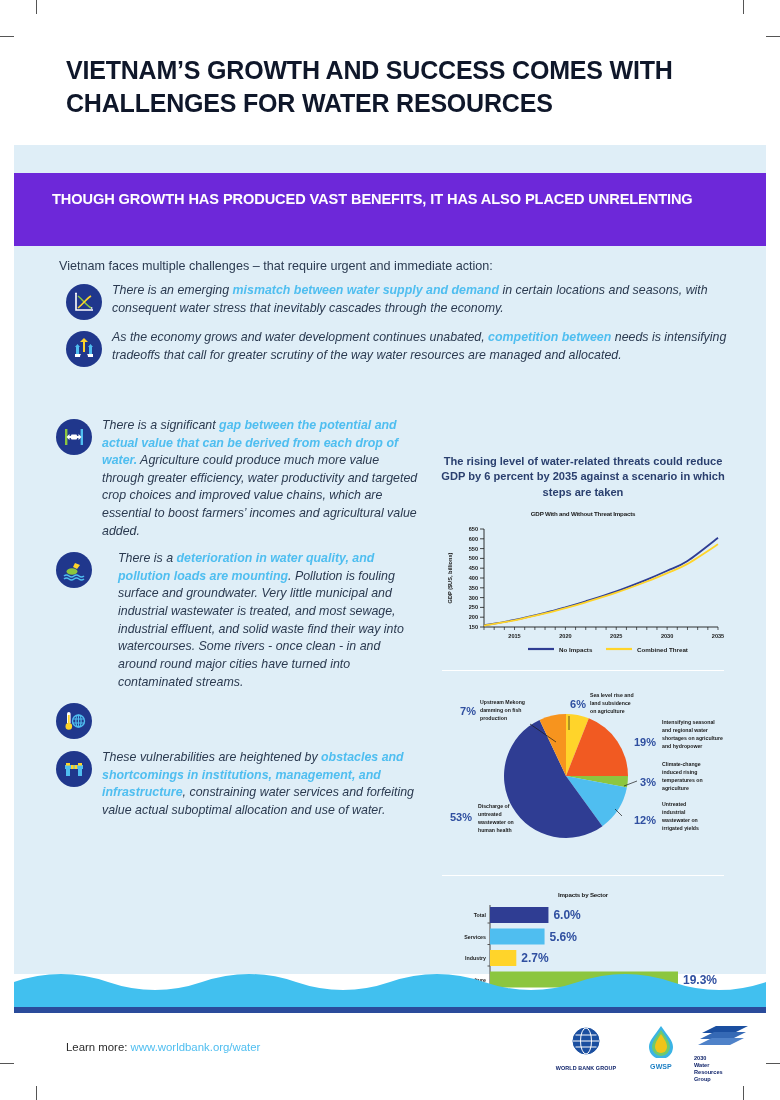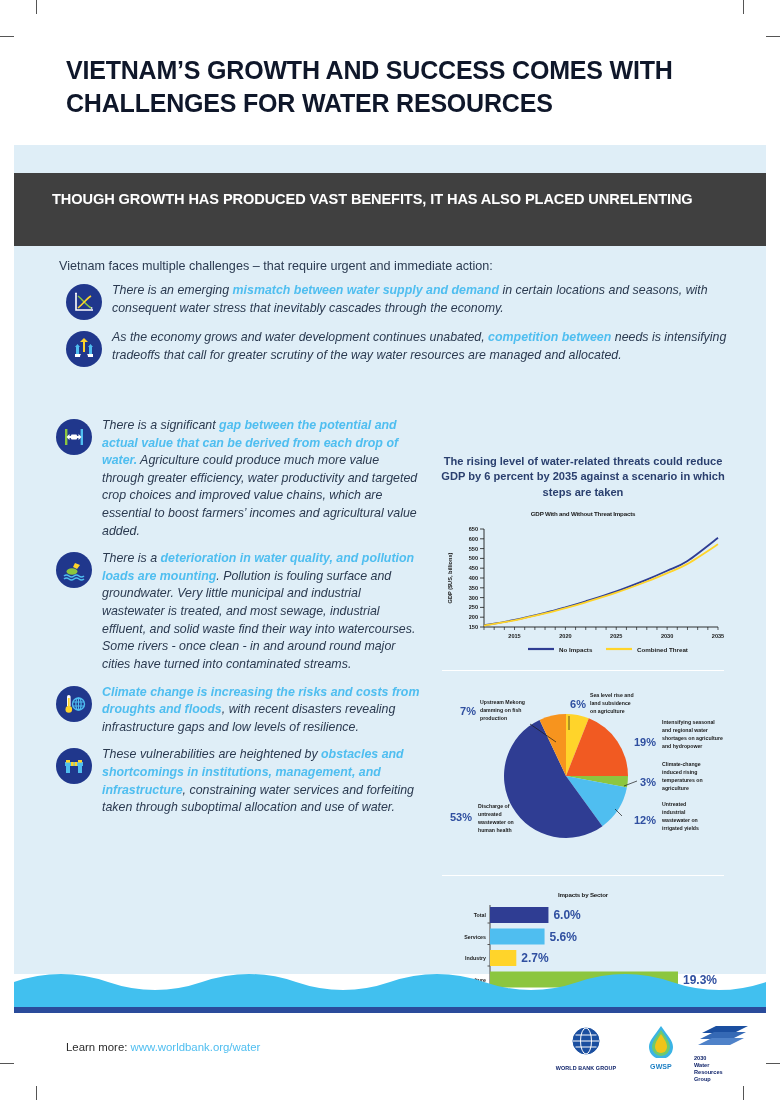--- a/index.html
+++ b/index.html
@@ -45,21 +45,21 @@
     left: 0px; top: 131px;
     width: 752px; height: 829px;
     background: #dfeef7;
   }
 
   
   .banner {
     position: absolute;
     left: 0px; top: 159px;
     width: 752px; height: 73px;
-    background: #404040;
+    background: #6d28d9;
     color: #ffffff;
     padding: 16px 38px 0 38px;
     font-size: 14.6px;
     font-weight: bold;
     line-height: 1.5;
     text-transform: uppercase;
     letter-spacing: -0.1px;
   }
   .banner div { white-space: nowrap; }
 
@@ -213,21 +213,21 @@
           <path d="M7.5 9 L4.5 12 l3 3 z" fill="#ffffff"></path>
           <path d="M16.5 9 l3 3 -3 3 z" fill="#ffffff"></path>
           <rect x="9" y="9.4" width="6" height="5.2" rx="1" fill="#ffffff"></rect>
         </svg>
       </div>
       <div class="txt">
         <span>There is a significant </span><span class="hl">gap between the potential and actual value that can be derived from each drop of water.</span><span> Agriculture could produce much more value through greater efficiency, water productivity and targeted crop choices and improved value chains, which are essential to boost farmers’ incomes and agricultural value added.</span>
       </div>
     </div>
 
-    <div class="bullet" style="margin-top:10px;">
+    <div class="bullet" style="margin-top:10px;gap:16px;">
       <div class="ico">
         <svg width="24" height="24" viewBox="0 0 24 24">
           <path d="M13 5 l5 2 -3 4 -4 -2 z" fill="#ffd42a"></path>
           <ellipse cx="10" cy="13.5" rx="5.5" ry="3.2" fill="#8cc63f"></ellipse>
           <path d="M2 18 q2.5 -2 5 0 t5 0 t5 0 t5 0" stroke="#4fbef0" stroke-width="1.6" fill="none"></path>
           <path d="M2 21 q2.5 -2 5 0 t5 0 t5 0 t5 0" stroke="#4fbef0" stroke-width="1.6" fill="none"></path>
         </svg>
       </div>
       <div class="txt">
         <span>There is a </span><span class="hl">deterioration in water quality, and pollution loads are mounting</span><span>. Pollution is fouling surface and groundwater. Very little municipal and industrial wastewater is treated, and most sewage, industrial effluent, and solid waste find their way into watercourses. Some rivers - once clean - in and around round major cities have turned into contaminated streams.</span>
@@ -237,40 +237,37 @@
     <div class="bullet" style="margin-top:10px;">
       <div class="ico">
         <svg width="24" height="24" viewBox="0 0 24 24">
           <rect x="5" y="3" width="3.6" height="12" rx="1.8" fill="#ffffff"></rect>
           <circle cx="6.8" cy="17.4" r="3.3" fill="#ffd42a"></circle>
           <rect x="5.9" y="6" width="1.8" height="10" fill="#ffd42a"></rect>
           <circle cx="16.5" cy="12" r="6" stroke="#4fbef0" stroke-width="1.4" fill="none"></circle>
           <ellipse cx="16.5" cy="12" rx="2.6" ry="6" stroke="#4fbef0" stroke-width="1.2" fill="none"></ellipse>
           <path d="M10.7 10 h11.6 M10.7 14 h11.6 M16.5 6 v12" stroke="#4fbef0" stroke-width="1.1"></path>
         </svg>
-      </div>
-      <div class="txt">
-        <span></span><span class="hl">Climate change is increasing the risks and costs from droughts and floods</span><span>, with recent disasters revealing infrastructure gaps and low levels of resilience.</span>
       </div>
     </div>
 
     <div class="bullet" style="margin-top:10px;">
       <div class="ico">
         <svg width="24" height="24" viewBox="0 0 24 24">
           <rect x="3" y="8" width="18" height="4" fill="#4fbef0"></rect>
           <rect x="4" y="6" width="4" height="13" fill="#4fbef0"></rect>
           <rect x="16" y="6" width="4" height="13" fill="#4fbef0"></rect>
           <rect x="9" y="8" width="2.6" height="4" fill="#ffd42a"></rect>
           <rect x="12.6" y="8" width="2.6" height="4" fill="#ffd42a"></rect>
           <rect x="4" y="6" width="4" height="2.6" fill="#ffd42a"></rect>
           <rect x="16" y="6" width="4" height="2.6" fill="#ffd42a"></rect>
         </svg>
       </div>
       <div class="txt">
-        <span>These vulnerabilities are heightened by </span><span class="hl">obstacles and shortcomings in institutions, management, and infrastructure</span><span>, constraining water services and forfeiting taken through suboptimal allocation and use of water.</span>
+        <span>These vulnerabilities are heightened by </span><span class="hl">obstacles and shortcomings in institutions, management, and infrastructure</span><span>, constraining water services and forfeiting value actual suboptimal allocation and use of water.</span>
       </div>
     </div>
   </div>
 
   <div class="charts">
 
     <div class="chart-caption">The rising level of water-related threats could reduce GDP by 6 percent by 2035 against a scenario in which steps are taken</div>
 
     <div>
       <div class="chart-title">GDP With and Without Threat Impacts</div>

